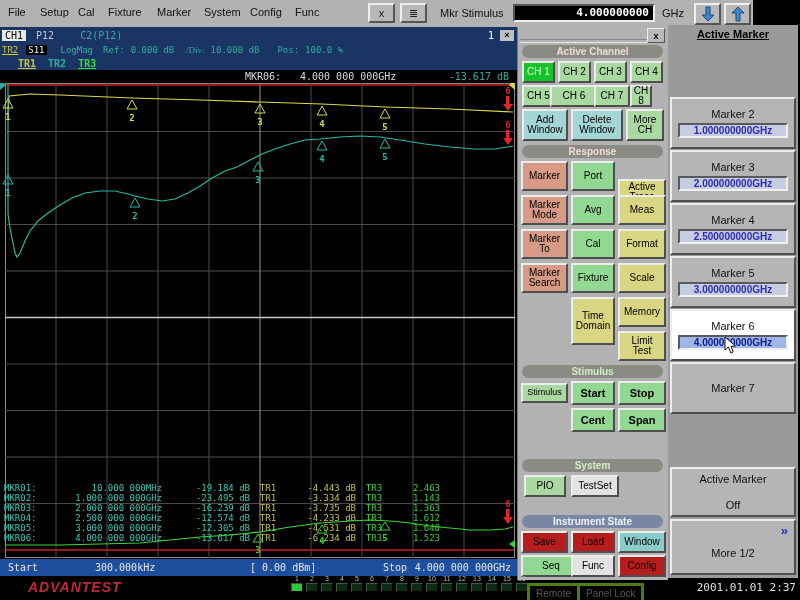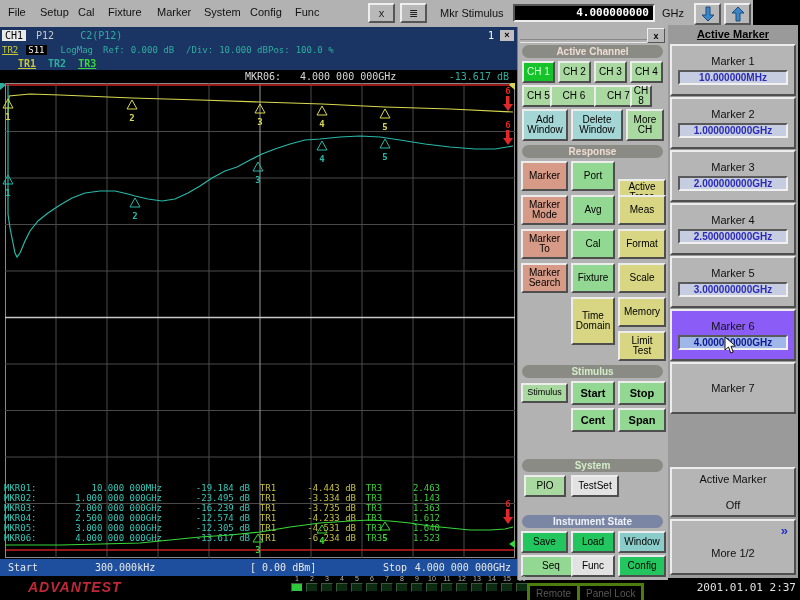--- a/index.html
+++ b/index.html
@@ -63,21 +63,21 @@
        border-top:2px solid #ececec;border-left:2px solid #ececec;
        border-bottom:2px solid #4e4e4e;border-right:2px solid #4e4e4e;
        box-sizing:border-box;cursor:pointer;}
   .b-bold{font:bold 11px "Liberation Sans",sans-serif;}
   .chact{background:#15c42a;color:#e4ffdd;}
   .chn{background:#a9d8a0;}
   .aqua{background:#a5d6d6;}
   .grn{background:#92d892;}
   .sal{background:#d69a86;}
   .yel{background:#d8d682;}
-  .lav{background:#22c55e;}
+  .lav{background:#b91c1c;}
   .teal{background:#8accca;}
   .wht{background:#e2e2e2;}
   
   #mkpanel{position:absolute;left:668px;top:25px;width:130px;height:553px;background:#9a9a9a;}
   #mk-hdr{position:absolute;left:0;top:3px;width:100%;text-align:center;
         font:bold 11px "Liberation Sans",sans-serif;color:#000;text-decoration:underline;}
   .mkbtn{position:absolute;left:2px;width:126px;height:52px;background:#b5b5b5;
         border-top:2px solid #ececec;border-left:2px solid #ececec;
         border-bottom:2px solid #4e4e4e;border-right:2px solid #4e4e4e;
         box-sizing:border-box;display:flex;flex-direction:column;align-items:center;cursor:pointer;}
@@ -139,23 +139,23 @@
       <span class="tb-c2">C2(P12)</span>
       <span style="margin-left:auto;color:#fff;">1</span>
       <span style="margin:0 3px 0 6px;width:14px;height:11px;background:#c0c0c0;color:#000;font:bold 9px 'Liberation Sans',sans-serif;display:flex;align-items:center;justify-content:center;">×</span>
     </div>
     <div id="vna-info">
       <span style="margin-left:2px;color:#c8c838;text-decoration:underline;">TR2</span>
       <span style="margin-left:8px;background:#000;color:#eee;padding:0 2px;">S11</span>
       <span style="margin-left:14px;">LogMag</span>
       <span style="margin-left:10px;">Ref:</span>
       <span style="margin-left:6px;">0.000 dB</span>
-      <span style="margin-left:12px;">/Div:</span>
+      <span style="margin-left:12px;font-family:Liberation Serif, serif;">/Div:</span>
       <span style="margin-left:6px;">10.000 dB</span>
-      <span style="margin-left:0;">Pos:</span>
+      <span style="margin-left:18px;">Pos:</span>
       <span style="margin-left:6px;">100.0 %</span>
     </div>
     <div id="vna-traces">
       <span style="margin-left:18px;color:#c8c838;text-decoration:underline;">TR1</span>
       <span style="margin-left:12px;color:#2fae9e;">TR2</span>
       <span style="margin-left:12px;color:#38d838;text-decoration:underline;">TR3</span>
     </div>
     <div id="mkr-line">
       <span style="position:absolute;left:245px;top:1px;color:#d8d8d8;">MKR06:</span>
       <span style="position:absolute;left:300px;top:1px;color:#d8d8d8;">4.000 000 000GHz</span>
@@ -329,21 +329,21 @@
     <div id="side-topline"></div>
     <div id="side-close">x</div>
 
     <div class="sec-hdr hdr-pink" style="top:18px">Active Channel</div>
     <div class="btn chact" style="left:4px;top:34px;width:33px;height:22px">CH 1</div>
     <div class="btn chn" style="left:40px;top:34px;width:33px;height:22px">CH 2</div>
     <div class="btn chn" style="left:76px;top:34px;width:33px;height:22px">CH 3</div>
     <div class="btn chn" style="left:112px;top:34px;width:33px;height:22px">CH 4</div>
     <div class="btn chn" style="left:4px;top:58px;width:33px;height:22px">CH 5</div>
     <div class="btn chn" style="left:32px;top:58px;width:48px;height:22px">CH 6</div>
-    <div class="btn chn" style="left:76px;top:58px;width:49px;height:22px">CH 7</div>
+    <div class="btn chn" style="left:76px;top:58px;width:36px;height:22px">CH 7</div>
     <div class="btn chn" style="left:112px;top:58px;width:22px;height:22px">CH 8</div>
     <div class="btn aqua" style="left:4px;top:82px;width:46px;height:32px">Add
 Window</div>
     <div class="btn aqua" style="left:53px;top:82px;width:52px;height:32px">Delete
 Window</div>
     <div class="btn chn" style="left:108px;top:82px;width:38px;height:32px">More
 CH</div>
 
     <div class="sec-hdr hdr-pink" style="top:118px">Response</div>
     <div class="btn sal" style="left:3px;top:134px;width:47px;height:30px">Marker</div>
@@ -383,41 +383,37 @@
     <div class="btn lav" style="left:3px;top:504px;width:47px;height:22px">Save</div>
     <div class="btn lav" style="left:53px;top:504px;width:44px;height:22px">Load</div>
     <div class="btn teal" style="left:100px;top:504px;width:48px;height:22px">Window</div>
     <div class="btn grn" style="left:3px;top:528px;width:60px;height:22px">Seq</div>
     <div class="btn wht" style="left:53px;top:528px;width:44px;height:22px">Func</div>
     <div class="btn lav" style="left:100px;top:528px;width:48px;height:22px">Config</div>
   </div>
 
   <div id="mkpanel">
     <div id="mk-hdr">Active Marker</div>
-    <div class="mkbtn" style="top:19px">
-      <span class="lbl">Marker 1</span>
-      <span class="mkval">10.000000MHz</span>
-    </div>
     <div class="mkbtn" style="top:72px">
       <span class="lbl">Marker 2</span>
       <span class="mkval">1.000000000GHz</span>
     </div>
     <div class="mkbtn" style="top:125px">
       <span class="lbl">Marker 3</span>
       <span class="mkval">2.000000000GHz</span>
     </div>
     <div class="mkbtn" style="top:178px">
       <span class="lbl">Marker 4</span>
       <span class="mkval">2.500000000GHz</span>
     </div>
     <div class="mkbtn" style="top:231px">
       <span class="lbl">Marker 5</span>
       <span class="mkval">3.000000000GHz</span>
     </div>
-    <div class="mkbtn" style="top:284px;background:#8b5cf6">
+    <div class="mkbtn" style="top:284px;background:#ffffff">
       <span class="lbl">Marker 6</span>
       <span class="mkval mk-sel">4.000000000GHz</span>
       <svg style="position:absolute;left:52px;top:26px" width="13" height="17" viewBox="0 0 13 17">
         <path d="M1,0 L1,13 L4.5,10 L6.8,16 L9.2,15 L7,9.3 L11.5,9 Z" fill="#fff" stroke="#000" stroke-width="0.9"></path>
       </svg>
     </div>
     <div class="mkbtn" style="top:337px;justify-content:center">
       <span class="lbl" style="margin-top:0">Marker 7</span>
     </div>
     <div class="mkbtn" style="top:442px;height:50px;justify-content:center">

